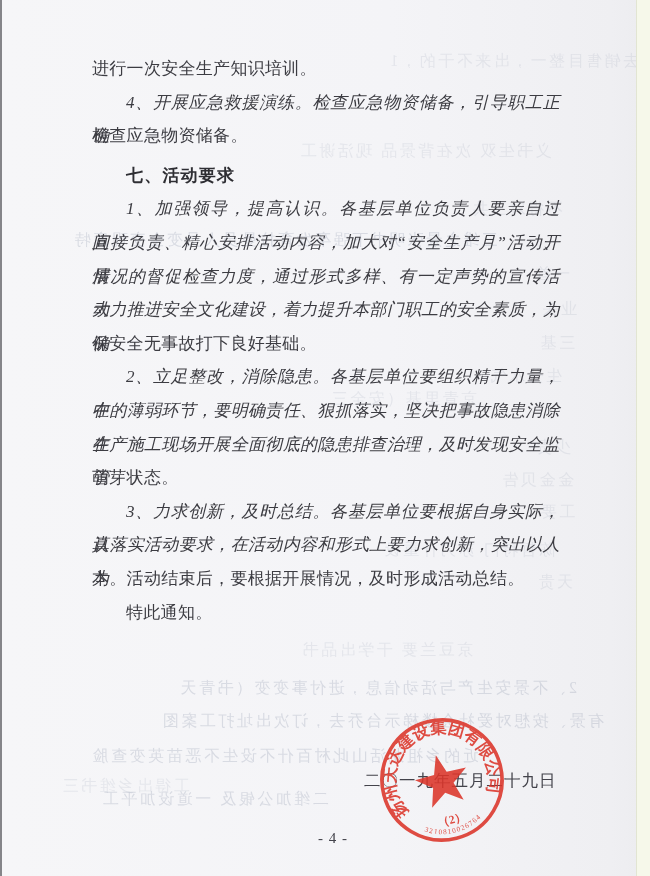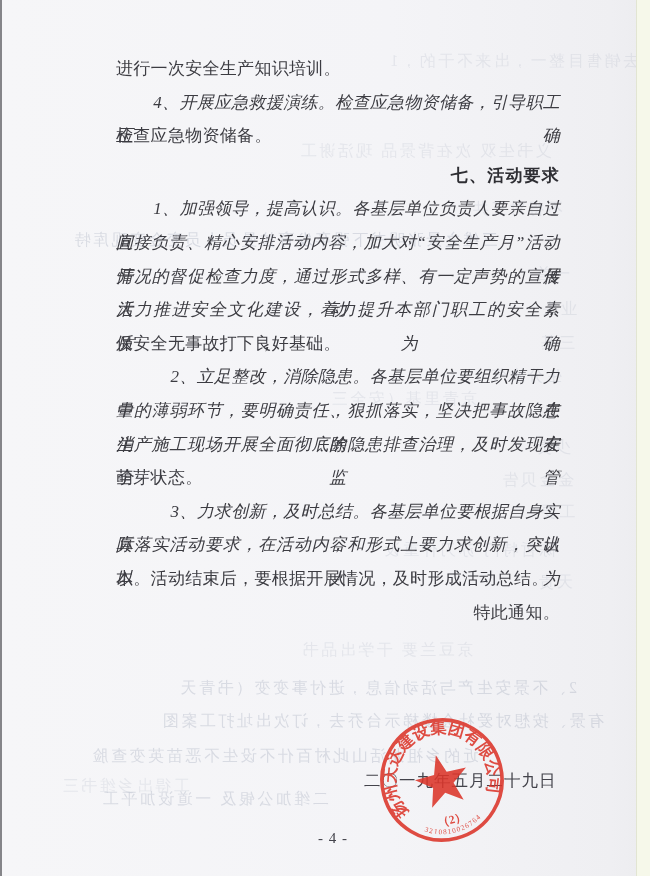--- a/index.html
+++ b/index.html
@@ -6,23 +6,23 @@
   body{
     width:650px;height:876px;position:relative;overflow:hidden;
     background:linear-gradient(90deg,#f6f6f8 0%,#f4f4f7 60%,#efeff2 94%,#ececef 100%);
     font-family:"Liberation Serif","DejaVu Serif",serif;
   }
   .edge-left{position:absolute;left:0;top:0;bottom:0;width:2px;background:#55555a;opacity:.7;z-index:5;}
   .edge-right-strip{position:absolute;right:0;top:0;bottom:0;width:13px;background:#f6f8ea;border-left:1px solid #e2e5d2;z-index:5;}
 
   #doc-body{position:absolute;left:92px;top:52px;width:468px;z-index:2;color:#3c3c42;font-size:17px;letter-spacing:.3px;}
   .para{margin:0;}
-  .line{height:33.6px;line-height:33.6px;white-space:nowrap;margin-left:24px;}
+  .line{height:33.6px;line-height:33.6px;white-space:nowrap;}
   .line.just{white-space:normal;text-align:justify;text-align-last:justify;text-justify:inter-character;font-style:italic;}
-  .line.ind{text-indent:2em;text-align:right;}
+  .line.ind{text-indent:2em;}
   .para.heading{margin-top:6px;}
   .para.heading .line{font-weight:bold;color:#2e2e33;letter-spacing:1.2px;}
 
   .date{position:absolute;left:364px;top:770px;font-size:16.5px;letter-spacing:1px;color:#43434b;z-index:3;white-space:nowrap;}
   .pageno{position:absolute;left:8px;width:650px;top:830px;text-align:center;font-size:15px;color:#43434b;letter-spacing:1px;z-index:2;}
 
   .seal{position:absolute;left:374px;top:712px;width:136px;height:136px;transform:rotate(-14deg);z-index:4;opacity:.88;}
   .seal text{font-family:"Liberation Serif","DejaVu Serif",serif;}
 
   .bt-layer{position:absolute;left:0;top:0;width:650px;height:876px;z-index:1;overflow:hidden;}

